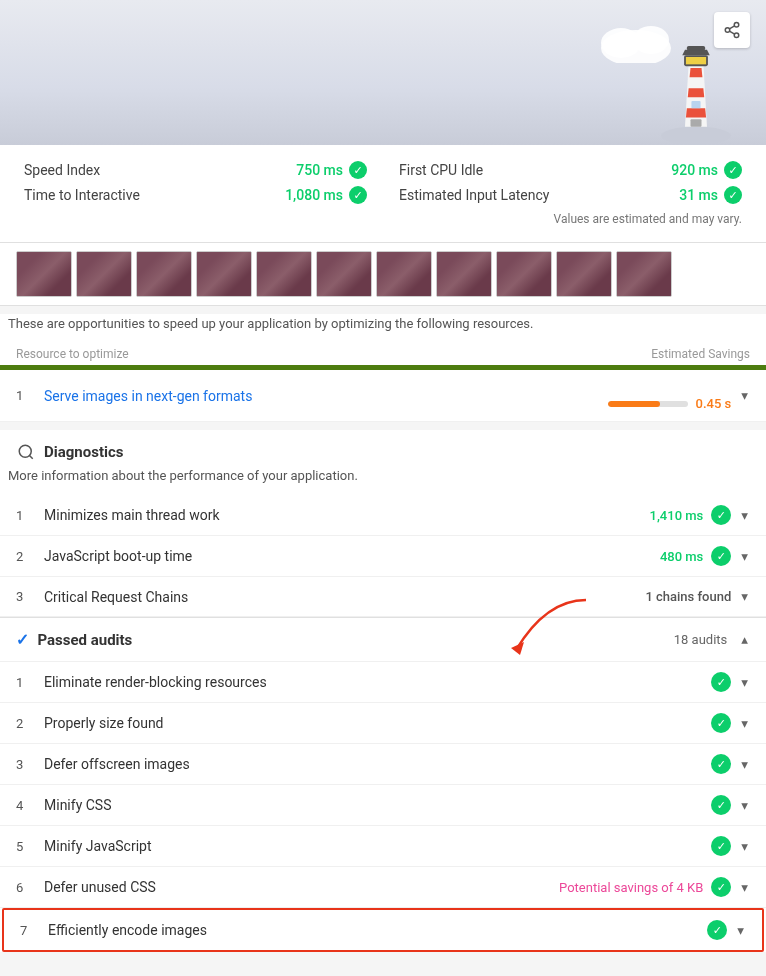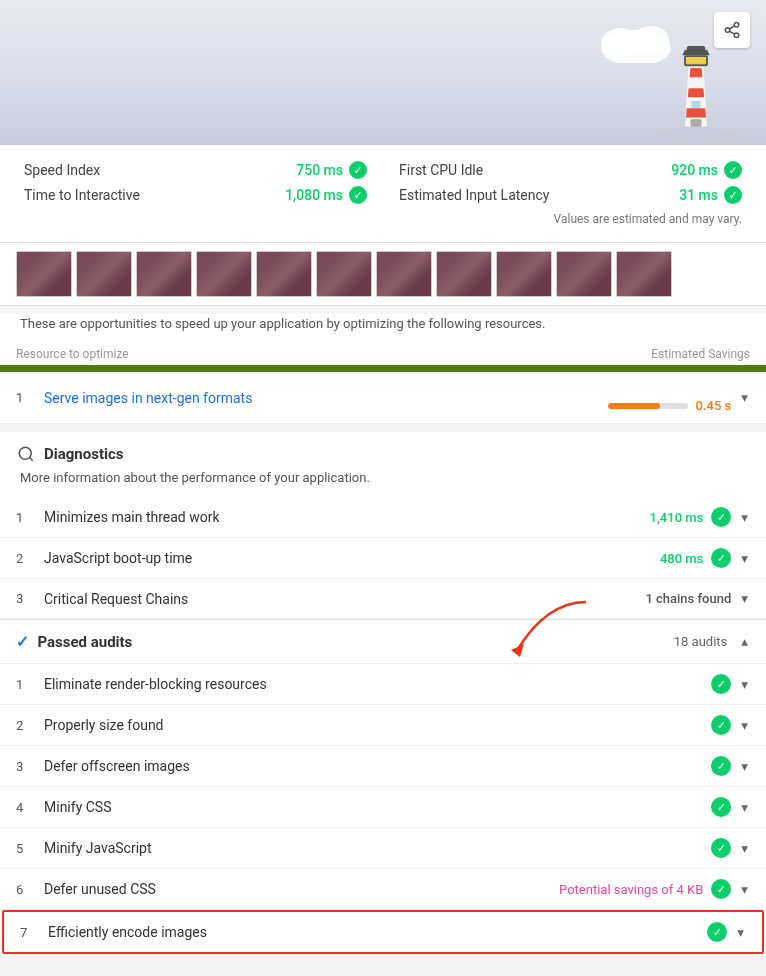--- a/index.html
+++ b/index.html
@@ -143,33 +143,33 @@
     .section-icon {
       width: 20px;
       height: 20px;
       display: flex;
       align-items: center;
       justify-content: center;
       color: #555;
     }
 
     .section-desc {
-      padding: 2px 20px 12px;
+      padding: 2px 8px 12px;
       color: #555;
       font-size: 13px;
     }
 
     
     .table-header {
       display: flex;
       justify-content: space-between;
       padding: 4px 16px;
       color: #999;
       font-size: 12px;
-      border-bottom: 7px solid #4d7c0f;
+      border-bottom: 5px solid #4d7c0f;
     }
 
     
     .audit-row {
       display: flex;
       align-items: center;
       padding: 10px 16px;
       border-bottom: 1px solid #f0f0f0;
       gap: 8px;
     }

